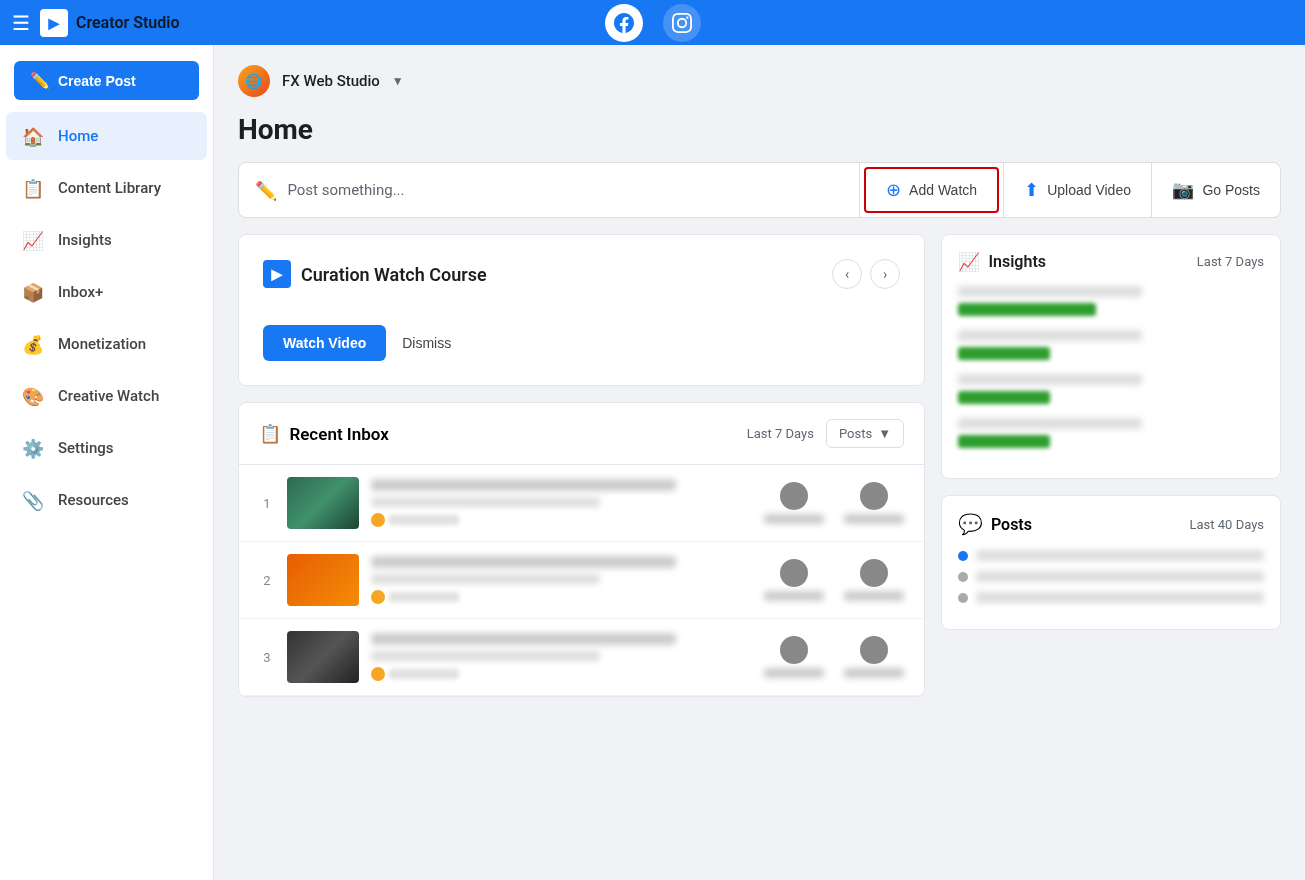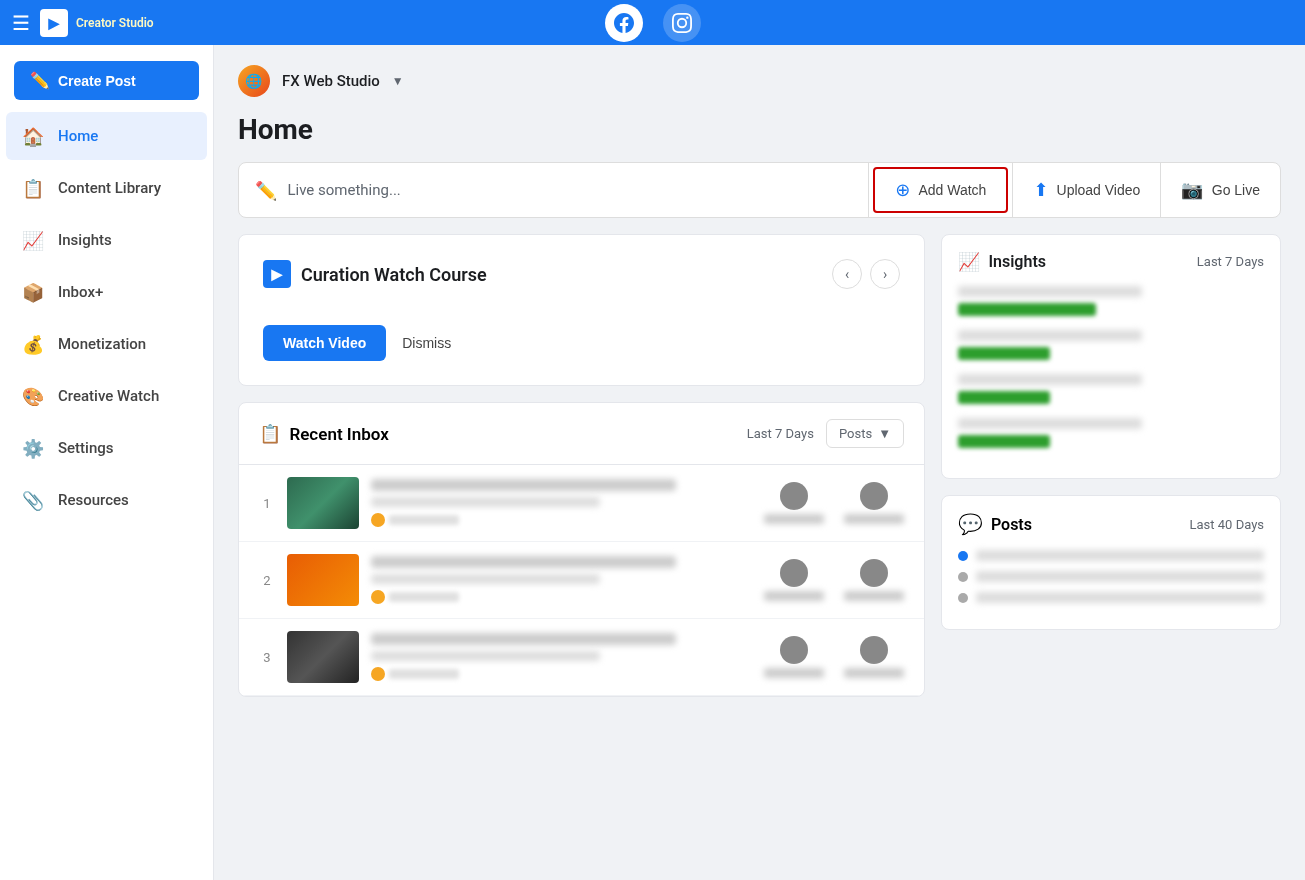--- a/index.html
+++ b/index.html
@@ -28,23 +28,23 @@
       height: 28px;
       border-radius: 4px;
       display: flex;
       align-items: center;
       justify-content: center;
       font-weight: bold;
       font-size: 14px;
       margin-right: 8px;
     }
     .topbar-title {
-      color: #fef9c3;
+      color: #0f172a;
       font-weight: 600;
-      font-size: 12px;
+      font-size: 16px;
     }
     .topbar-center {
       position: absolute;
       left: 50%;
       transform: translateX(-50%);
       display: flex;
       gap: 20px;
       align-items: center;
     }
     .topbar-icon-btn {
@@ -619,34 +619,34 @@
       <div class="studio-avatar">🌐</div>
       <span class="studio-name">FX Web Studio</span>
       <span class="dropdown-arrow">▼</span>
     </div>
 
     <h1 class="page-title">Home</h1>
 
     <div class="post-bar">
       <div class="post-something">
         <span class="edit-icon">✏️</span>
-        <span>Live something...</span>
+        <span>Post something...</span>
       </div>
       <div class="post-actions">
         <button class="add-story-btn">
           <span style="font-size:18px; color:#1877f2;">⊕</span>
           <span>Add Watch</span>
         </button>
         <button class="upload-btn">
           <span style="color:#1877f2; font-size:18px;">⬆</span>
           <span>Upload Video</span>
         </button>
         <button class="golive-btn">
           <span style="color:#e02020; font-size:18px;">📷</span>
-          <span>Go Live</span>
+          <span>Go Posts</span>
         </button>
       </div>
     </div>
 
     <div class="two-col">
 
       <div class="main-col">
 
         <div class="card curation-card">
           <div class="curation-title-row">

